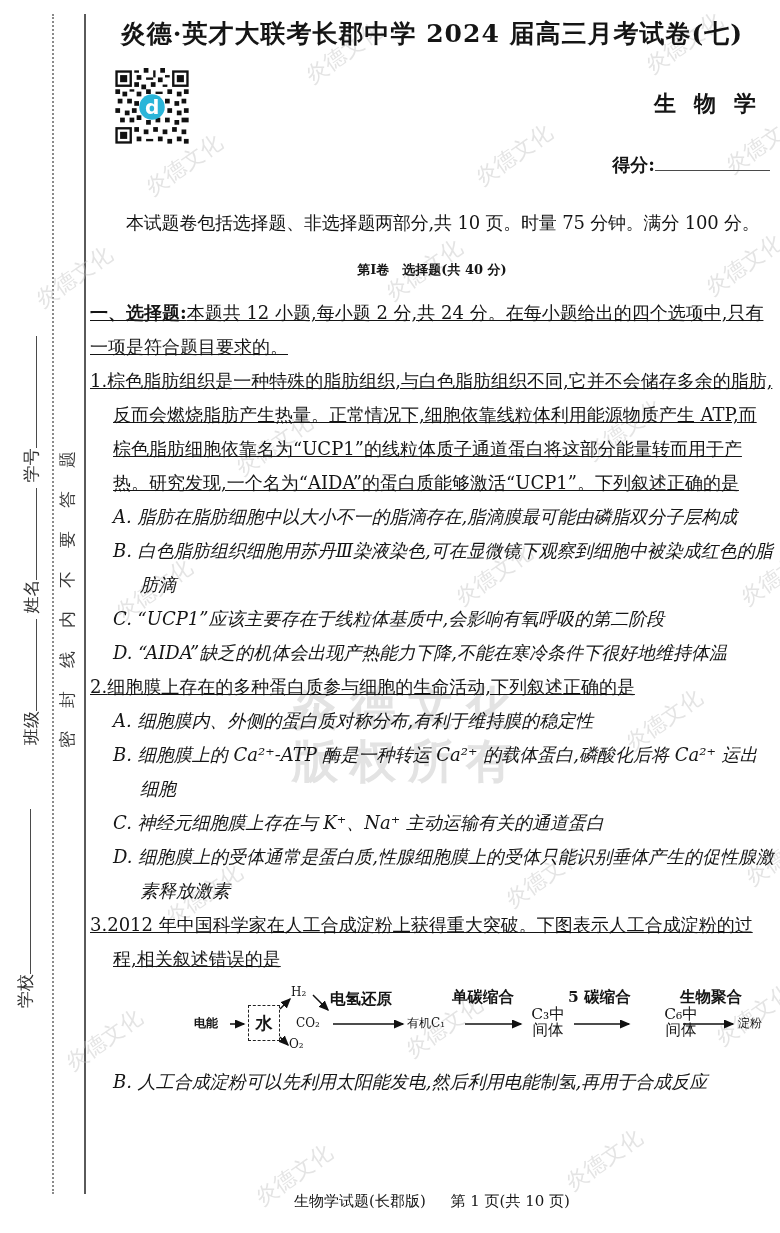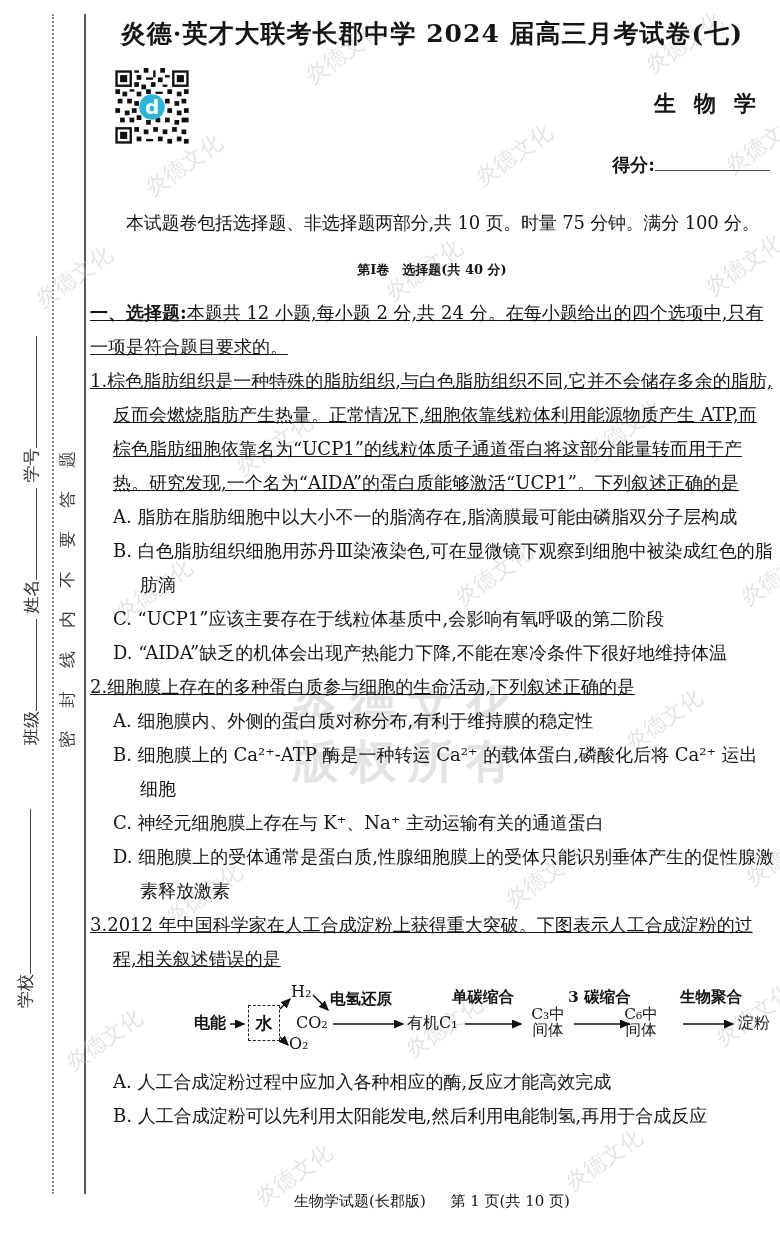--- a/index.html
+++ b/index.html
@@ -16,26 +16,26 @@
   .content{position:absolute;left:90px;width:684px;top:16px;font-size:18px;line-height:34px;z-index:2;}
   .title{text-align:center;font-weight:bold;font-size:25px;line-height:36px;letter-spacing:1px;}
   .subject{text-align:right;font-weight:bold;font-size:22px;margin-top:34px;letter-spacing:18px;padding-left:18px;}
   .score{text-align:right;margin-top:28px;font-weight:bold;font-size:18px;padding-right:4px;}
   .score .u{width:115px;}
   .intro{margin-top:24px;text-indent:2em;letter-spacing:-0.2px;}
   .part{text-align:center;font-weight:bold;font-size:13px;margin-top:13px;}
   .section{margin-top:9px;text-decoration:underline;}
   .section .lead{font-weight:bold;}
   .q{padding-left:23px;text-indent:-23px;text-decoration:underline;}
-  .opt{margin-left:23px;padding-left:27px;text-indent:-27px;}
+  .opt{margin-left:23px;padding-left:27px;text-indent:-27px;font-style:italic;}
   
   .qr{position:absolute;left:113px;top:66px;width:78px;height:82px;z-index:3;}
   
   .diagram{position:relative;height:84px;margin:3px 0 2px 0;}
-  .dg{position:absolute;font-size:16px;line-height:18px;white-space:nowrap;}
+  .dg{position:absolute;font-size:12px;line-height:18px;white-space:nowrap;}
   .dlabel{position:absolute;font-weight:bold;font-size:15.5px;text-align:left;white-space:nowrap;line-height:17px;}
   .dbox{position:absolute;border:1.6px dashed #222;width:30px;height:34px;left:158px;top:26px;
         text-align:center;line-height:34px;font-weight:bold;font-size:17px;}
   .stack{position:absolute;text-align:center;font-size:15.5px;line-height:16px;white-space:nowrap;}
   .darrows{position:absolute;left:0;top:0;}
   
   .footer{position:absolute;top:1192px;left:90px;width:684px;text-align:center;font-size:15px;z-index:2;}
   .footer span{margin:0 10px;}
   
   .wm{position:absolute;color:rgba(196,196,196,0.45);font-size:22px;transform:rotate(-35deg);
@@ -242,33 +242,30 @@
       <div class="dg" style="left:201px;top:4px">H₂</div>
       <div class="dg" style="left:199px;top:56px">O₂</div>
       <div class="dg" style="left:206px;top:35px">CO₂</div>
       <div class="dlabel" style="left:240px;top:11px;width:74px">电氢还原</div>
       <div class="dg" style="left:317px;top:35px">有机C₁</div>
       <div class="dlabel" style="left:362px;top:9px;width:72px">单碳缩合</div>
       <div class="stack" style="left:435px;top:27px;width:46px">
         <div>C₃中</div>
         <div>间体</div>
       </div>
-      <div class="dlabel" style="left:478px;top:9px;width:66px">3 碳缩合</div>
-      <div class="stack" style="left:528px;top:27px;width:46px">
+      <div class="dlabel" style="left:478px;top:9px;width:66px">5 碳缩合</div>
+      <div class="stack" style="left:568px;top:27px;width:46px">
         <div>C₆中</div>
         <div>间体</div>
       </div>
       <div class="dlabel" style="left:590px;top:9px;width:72px">生物聚合</div>
       <div class="dg" style="left:648px;top:35px">淀粉</div>
     </div>
 
     <div class="opt">
-      <span>A.</span> <span>人工合成淀粉过程中应加入各种相应的酶,反应才能高效完成</span>
-    </div>
-    <div class="opt">
       <span>B.</span> <span>人工合成淀粉可以先利用太阳能发电,然后利用电能制氢,再用于合成反应</span>
     </div>
 
   </div>
 
   <div class="footer">
     <span>生物学试题(长郡版)</span>
     <span>第 1 页(共 10 页)</span>
   </div>
 

